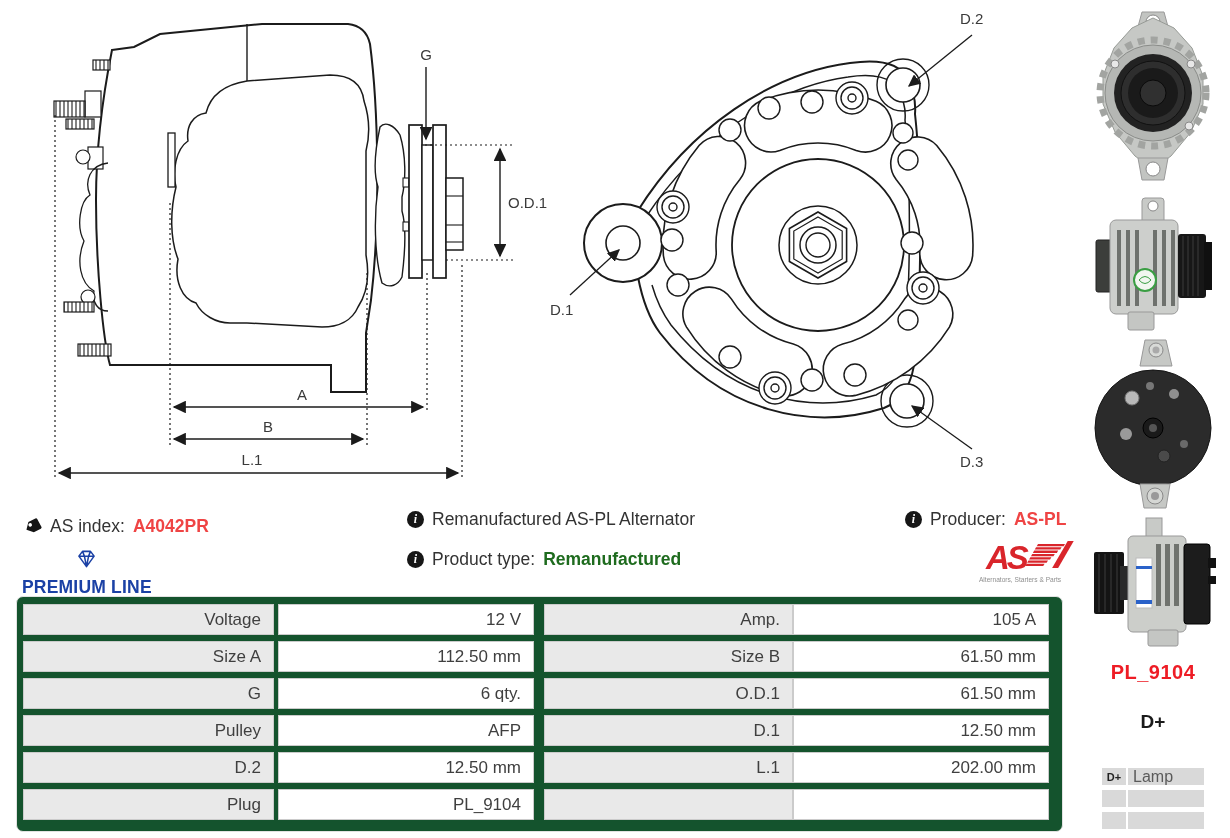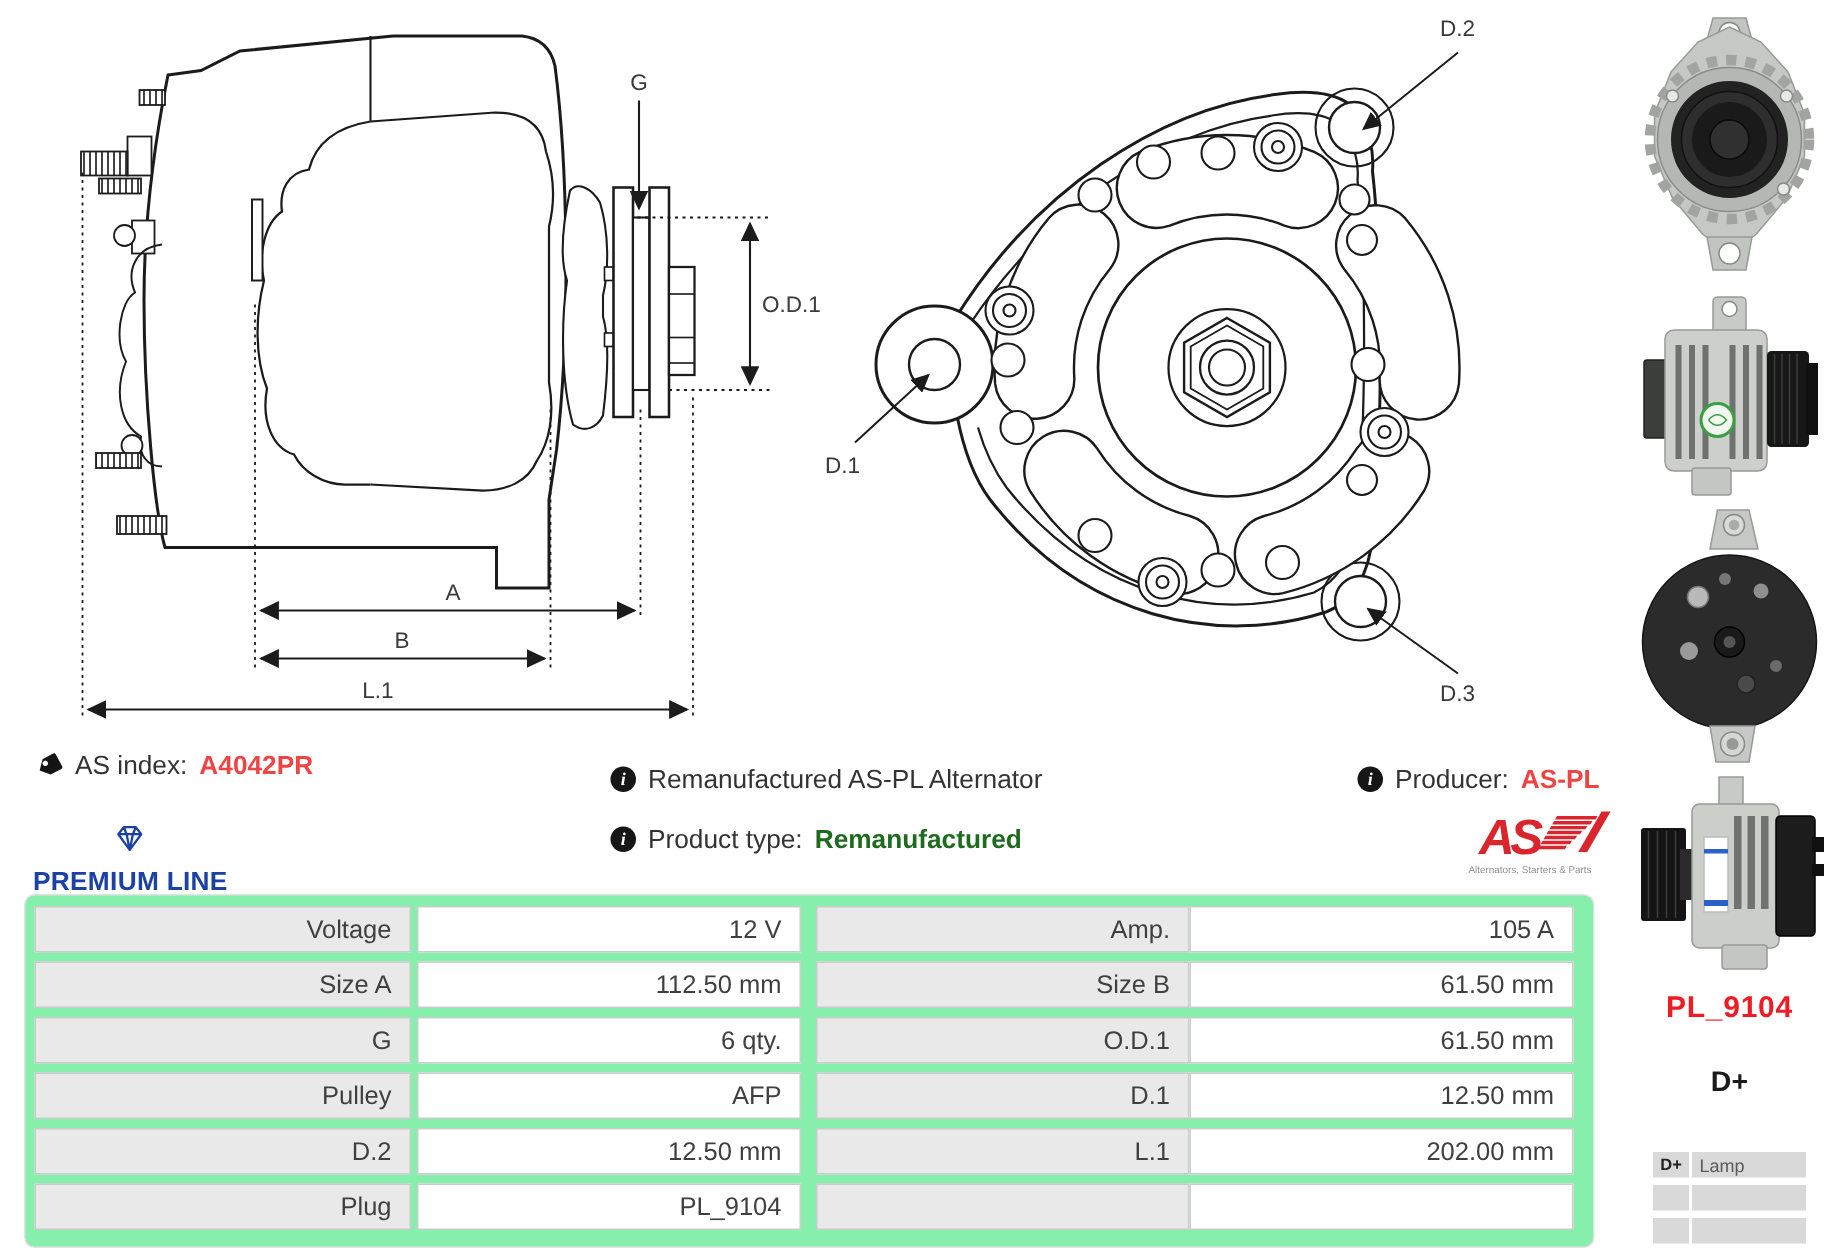--- a/index.html
+++ b/index.html
@@ -12,40 +12,40 @@
   .info-row{position:absolute;display:flex;align-items:center;gap:8px;font-size:17.5px;color:#333;}
   .b{font-weight:bold;color:#ef4444;}
   .premium{color:#1b41a5;font-weight:bold;letter-spacing:.2px;}
   .green{color:#1e6b1e;font-weight:bold;}
   .info-i{width:17px;height:17px;border-radius:50%;background:#161616;color:#fff;
           font:italic bold 12px "Liberation Serif",serif;display:inline-flex;
           align-items:center;justify-content:center;flex:0 0 auto;}
 
   
   .spec-frame{position:absolute;left:16px;top:596px;width:1047px;height:236px;
-              background:#86efac;border:1px solid #e2e2e2;border-radius:7px;
+              background:#14532d;border:1px solid #e2e2e2;border-radius:7px;
               box-sizing:border-box;padding:7px 0 0 6px;}
   .spec-row{display:flex;height:31px;margin-bottom:6px;}
   .cell{box-sizing:border-box;border:1px solid #cbcbcb;display:flex;align-items:center;
         justify-content:flex-end;padding-right:12px;font-size:17px;color:#3f3f3f;
         background:#fff;overflow:hidden;}
   .cell.lab{background:#e9e9e9;}
   .c1{width:251px;} .c2{width:256px;margin-left:4px;}
   .c3{width:249px;margin-left:10px;} .c4{width:256px;margin-left:0;}
 
   
   .plug-code{position:absolute;left:1088px;top:661px;width:130px;text-align:center;
              color:#ee1c25;font-size:20px;font-weight:bold;letter-spacing:.5px;}
   .terminal{position:absolute;left:1088px;top:711px;width:130px;text-align:center;
             color:#1a1a1a;font-size:19px;font-weight:bold;}
   .mini-table{position:absolute;left:1102px;top:768px;width:102px;}
   .mini-row{display:flex;margin-bottom:5px;height:17px;}
   .mini-c1{width:24px;background:#d9d9d9;font-size:11px;font-weight:bold;color:#222;
            display:flex;align-items:center;justify-content:center;}
-  .mini-c2{width:76px;margin-left:2px;background:#d9d9d9;font-size:12px;color:#5a5a5a;
+  .mini-c2{width:76px;margin-left:2px;background:#d9d9d9;font-size:16px;color:#5a5a5a;
            display:flex;align-items:center;padding-left:5px;box-sizing:border-box;}
 
   .logo-tagline{fill:#8f8f8f;font-size:6.6px;}
 </style>
 </head>
 <body>
 
 <svg class="abs" style="left:30px;top:15px;" width="520" height="470" viewBox="0 0 520 470">
   <defs>
     <marker id="ah" orient="auto-start-reverse" markerWidth="11" markerHeight="9" refX="8.5" refY="4.5">
@@ -287,21 +287,21 @@
   </g>
   <rect x="46" y="44" width="16" height="50" fill="#fff" stroke="#bbb"></rect>
   <rect x="46" y="52" width="16" height="3" fill="#2a62c9"></rect>
   <rect x="46" y="86" width="16" height="4" fill="#2a62c9"></rect>
   <rect x="94" y="30" width="26" height="80" rx="3" fill="#1c1c1c" stroke="#000"></rect>
   <rect x="118" y="44" width="8" height="10" fill="#111"></rect>
   <rect x="118" y="62" width="8" height="8" fill="#111"></rect>
   <rect x="58" y="116" width="30" height="16" rx="2" fill="#c4c6c3" stroke="#999"></rect>
 </svg>
 
-<div class="info-row" style="left:23px;top:500px;">
+<div class="info-row" style="left:23px;top:516px;">
   <svg width="19" height="19" viewBox="0 0 18 18">
     <g transform="rotate(-28 9 9)">
       <path d="M15,3.5 H7.5 L2.5,9 L7.5,14.5 H15 Q16.3,14.5 16.3,13.2 V4.8 Q16.3,3.5 15,3.5 Z" fill="#141414"></path>
       <circle cx="7.8" cy="6.6" r="1.7" fill="#fff"></circle>
     </g>
   </svg>
   <span>AS index:</span>
   <span class="b">A4042PR</span>
 </div>
 

